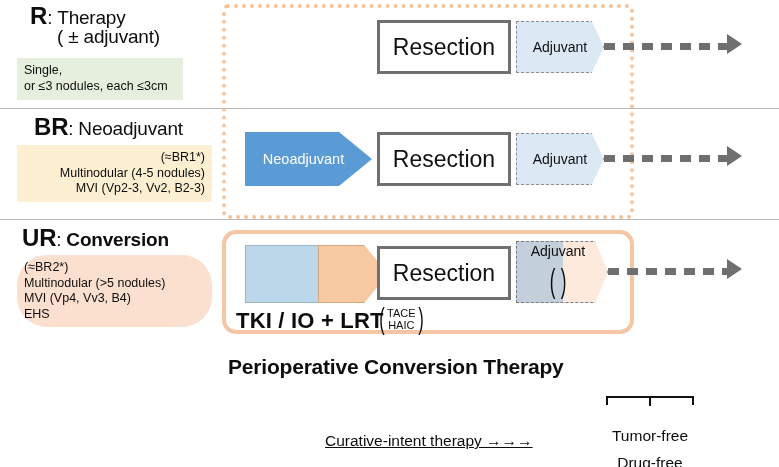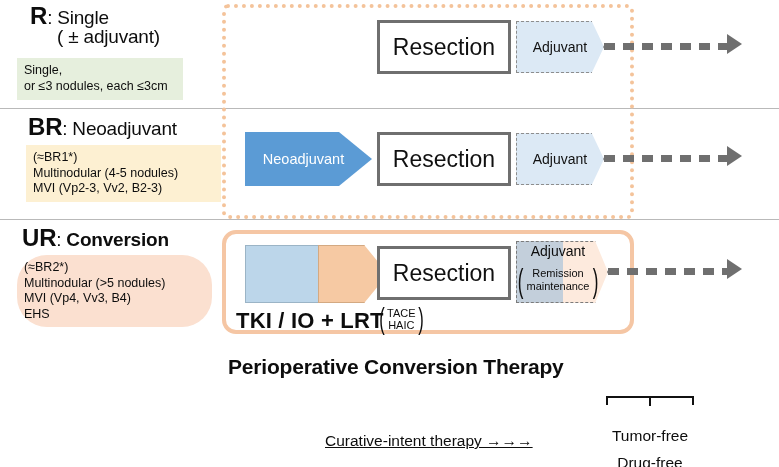--- a/index.html
+++ b/index.html
@@ -114,40 +114,40 @@
 </head>
 <body>
 
 <div class="sep" id="sep1"></div>
 <div class="sep" id="sep2"></div>
 
 <div id="periop-dotted"></div>
 <div id="periop-solid"></div>
 
 <div class="head" style="left:30px;top:2px;">
-  <span class="abbr">R</span><span class="rest">:</span><span class="rest" style="padding-left:5px;">Single</span>
+  <span class="abbr">R</span><span class="rest">:</span><span class="rest" style="padding-left:5px;">Therapy</span>
 </div>
 <div class="head" style="left:57px;top:26px;">
   <span class="sub">( ± adjuvant)</span>
 </div>
 <div class="tag green" style="left:17px;top:58px;width:166px;height:42px;">Single,
 or ≤3 nodules, each ≤3cm</div>
 
 <div class="resection" style="left:377px;top:20px;width:134px;height:54px;">Resection</div>
 
 <div class="chev pent-adj" style="left:516px;top:21px;width:88px;height:52px;">Adjuvant</div>
 <div class="chev pent-adj-outline" style="left:516px;top:21px;width:88px;height:52px;"></div>
 
 <div class="arrow-line" style="left:604px;top:43px;width:125px;"></div>
 <div class="arrow-head" style="left:727px;top:34px;"></div>
 
-<div class="head" style="left:28px;top:113px;">
+<div class="head" style="left:34px;top:113px;">
   <span class="abbr">BR</span><span class="rest">:</span><span class="rest" style="padding-left:5px;">Neoadjuvant</span>
 </div>
-<div class="tag yellow" style="left:26px;top:145px;width:195px;height:57px;">(≈BR1*)
+<div class="tag yellow" style="left:17px;top:145px;width:195px;height:57px;text-align:right;">(≈BR1*)
 Multinodular (4-5 nodules)
 MVI (Vp2-3, Vv2, B2-3)</div>
 
 <div class="chev chev-neo" style="left:245px;top:132px;width:127px;height:54px;">
   <span style="margin-left:-10px;">Neoadjuvant</span>
 </div>
 
 <div class="resection" style="left:377px;top:132px;width:134px;height:54px;">Resection</div>
 
 <div class="chev pent-adj" style="left:516px;top:133px;width:88px;height:52px;">Adjuvant</div>
@@ -168,22 +168,20 @@
 <div class="chev chev-peach-lrt" style="left:318px;top:245px;width:70px;height:58px;"></div>
 
 <div class="resection" style="left:377px;top:246px;width:134px;height:54px;">Resection</div>
 
 <div class="chev pent-adj-ur-bg" style="left:516px;top:241px;width:92px;height:62px;"></div>
 <div class="chev pent-adj-ur-blue" style="left:516px;top:241px;width:47px;height:62px;"></div>
 <div class="chev pent-dash-ur" style="left:516px;top:241px;width:92px;height:62px;"></div>
 <div style="position:absolute;left:518px;top:243px;width:80px;text-align:center;font-size:14px;">Adjuvant</div>
 <div class="adj-rem" style="left:516px;top:261px;width:84px;height:38px;">
   <span class="brk">(</span>
-  <span class="brk-txt">Remission
-maintenance</span>
   <span class="brk">)</span>
 </div>
 
 <div class="arrow-line" style="left:608px;top:268px;width:121px;"></div>
 <div class="arrow-head" style="left:727px;top:259px;"></div>
 
 <div id="tki-label" style="left:236px;top:308px;">TKI / IO + LRT</div>
 <div class="bracket-pair" style="left:377px;top:303px;height:32px;">
   <span class="brk">(</span>
   <span class="brk-txt">TACE

